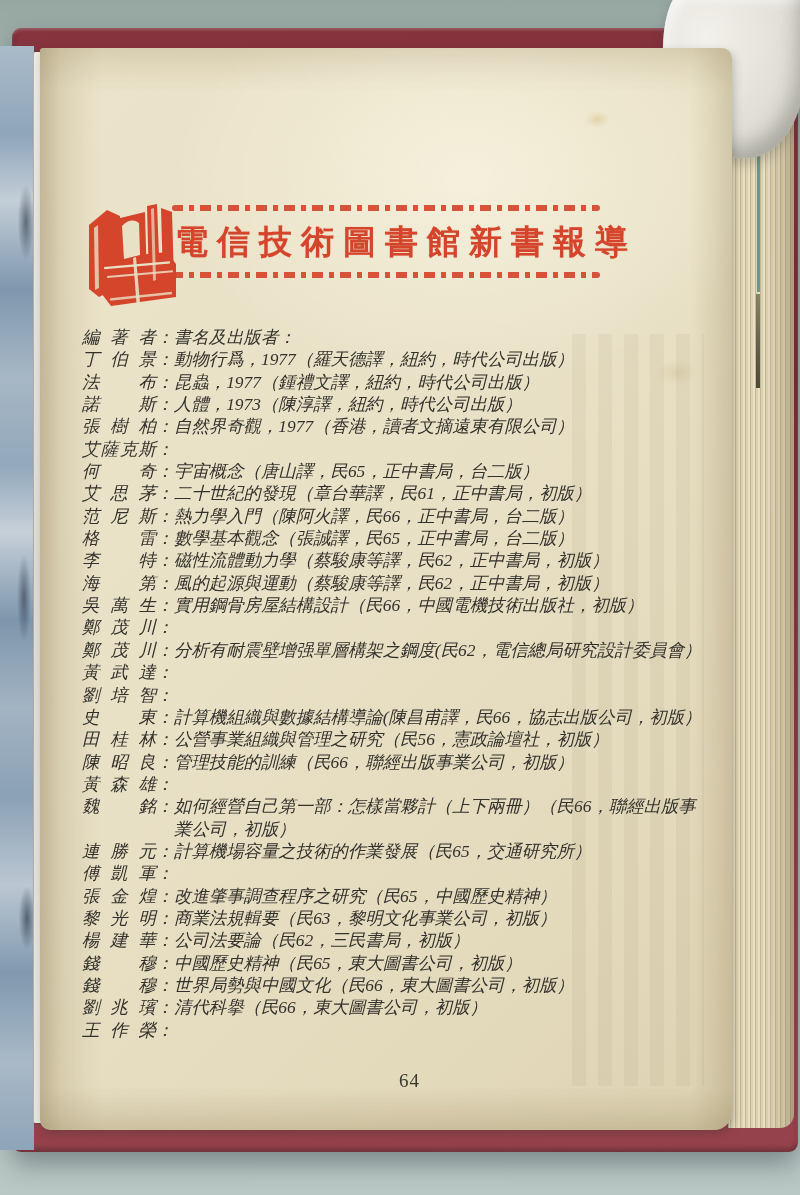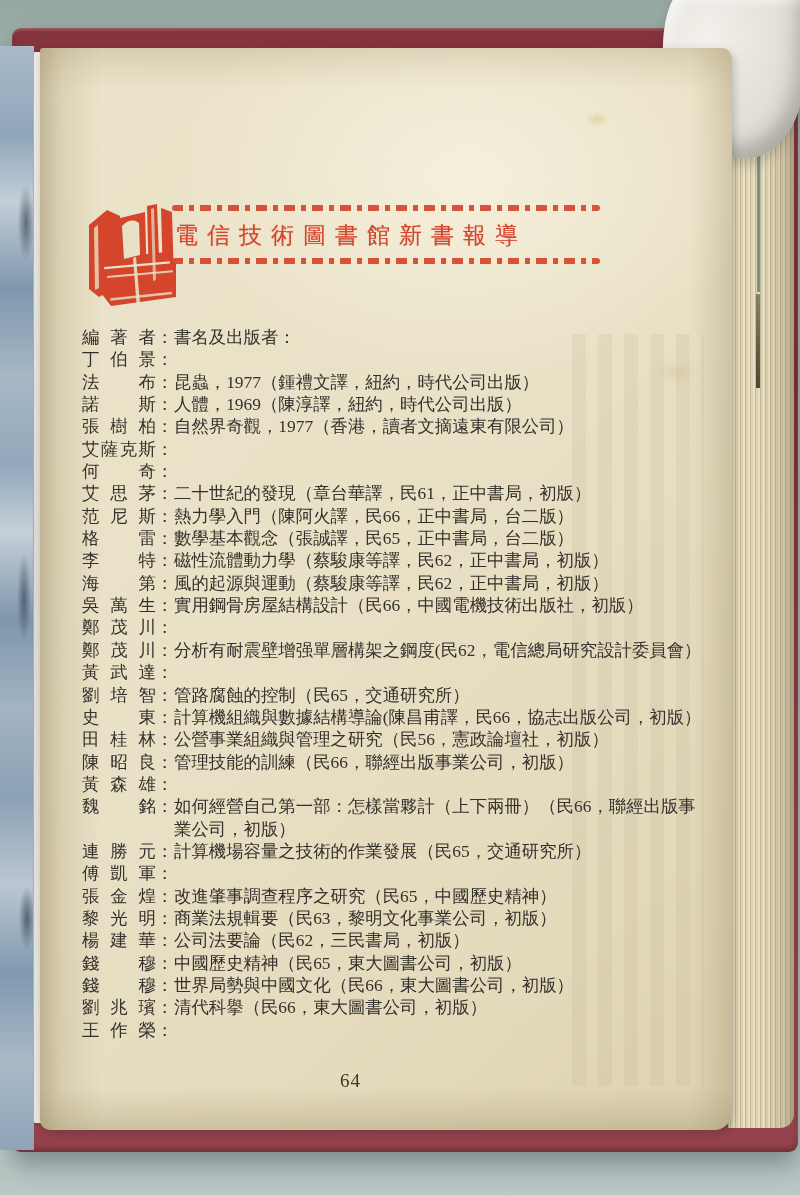--- a/index.html
+++ b/index.html
@@ -62,36 +62,36 @@
   }
   .page::after{ 
     content:'';position:absolute;right:28px;top:286px;width:132px;height:752px;pointer-events:none;
     background:repeating-linear-gradient(90deg, rgba(110,95,60,.065) 0 14px, transparent 14px 26px);
   }
   
   .stamp-icon{position:absolute;left:44px;top:152px;width:94px;height:112px;}
   .title-box{position:absolute;left:132px;top:157px;width:428px;}
   .dash{height:6px;background:repeating-linear-gradient(90deg,#d5452c 0 11px,transparent 11px 17px,#d5452c 17px 22px,transparent 22px 28px);border-radius:3px;opacity:.92;}
   .stamp-title{
-    font-size:23px;font-weight:normal;color:#d5452c;letter-spacing:9px;white-space:nowrap;
+    font-size:33px;font-weight:bold;color:#d5452c;letter-spacing:9px;white-space:nowrap;
     padding:9px 0 7px 3px;text-shadow:0 0 1px rgba(213,69,44,.45);
   }
   
   .book-list{
     position:absolute;left:42px;top:278px;width:640px;
     font-size:17.4px;line-height:22.35px;color:#33312c;
   }
-  .entry{display:flex;align-items:flex-start;}
+  .entry{display:flex;align-items:flex-start;font-style:italic;}
   .author{width:74px;flex:none;text-align:justify;text-align-last:justify;}
   .colon{width:18px;flex:none;}
   .content{white-space:nowrap;}
   .line2{display:block;}
   .line2:empty{display:none;}
   
-  .page-number{position:absolute;left:300px;top:1022px;width:80px;text-align:left;font-size:19px;color:#3a382f;letter-spacing:1px;}
+  .page-number{position:absolute;left:300px;top:1022px;width:80px;text-align:right;font-size:19px;color:#3a382f;letter-spacing:1px;}
 </style>
 </head>
 <body>
 
 <div class="cover"></div>
 
 <div class="right-stack">
   <div class="teal-strip"></div>
   <div class="dark-strip"></div>
 </div>
@@ -133,48 +133,50 @@
   <div class="book-list">
   <div class="entry">
         <span class="author">編著者</span>
         <span class="colon">：</span>
         <div class="content"><span class="line1">書名及出版者：</span></div>
       </div>
 
   <div class="entry">
         <span class="author">丁伯景</span>
         <span class="colon">：</span>
+        <div class="content"><span class="line1">動物行爲，1977（羅天德譯，紐約，時代公司出版）</span></div>
       </div>
 
   <div class="entry">
         <span class="author">法布</span>
         <span class="colon">：</span>
         <div class="content"><span class="line1">昆蟲，1977（鍾禮文譯，紐約，時代公司出版）</span></div>
       </div>
 
   <div class="entry">
         <span class="author">諾斯</span>
         <span class="colon">：</span>
-        <div class="content"><span class="line1">人體，1969（陳淳譯，紐約，時代公司出版）</span></div>
+        <div class="content"><span class="line1">人體，1973（陳淳譯，紐約，時代公司出版）</span></div>
       </div>
 
   <div class="entry">
         <span class="author">張樹柏</span>
         <span class="colon">：</span>
         <div class="content"><span class="line1">自然界奇觀，1977（香港，讀者文摘遠東有限公司）</span></div>
       </div>
 
   <div class="entry">
         <span class="author">艾薩克斯</span>
         <span class="colon">：</span>
       </div>
 
   <div class="entry">
         <span class="author">何奇</span>
         <span class="colon">：</span>
+        <div class="content"><span class="line1">宇宙概念（唐山譯，民65，正中書局，台二版）</span></div>
       </div>
 
   <div class="entry">
         <span class="author">艾思茅</span>
         <span class="colon">：</span>
         <div class="content"><span class="line1">二十世紀的發現（章台華譯，民61，正中書局，初版）</span></div>
       </div>
 
   <div class="entry">
         <span class="author">范尼斯</span>
@@ -218,21 +220,20 @@
       </div>
 
   <div class="entry">
         <span class="author">黃武達</span>
         <span class="colon">：</span>
       </div>
 
   <div class="entry">
         <span class="author">劉培智</span>
         <span class="colon">：</span>
-        <div class="content"><span class="line1">管路腐蝕的控制（民65，交通研究所）</span></div>
       </div>
 
   <div class="entry">
         <span class="author">史東</span>
         <span class="colon">：</span>
         <div class="content"><span class="line1">計算機組織與數據結構導論(陳昌甫譯，民66，協志出版公司，初版）</span></div>
       </div>
 
   <div class="entry">
         <span class="author">田桂林</span>

